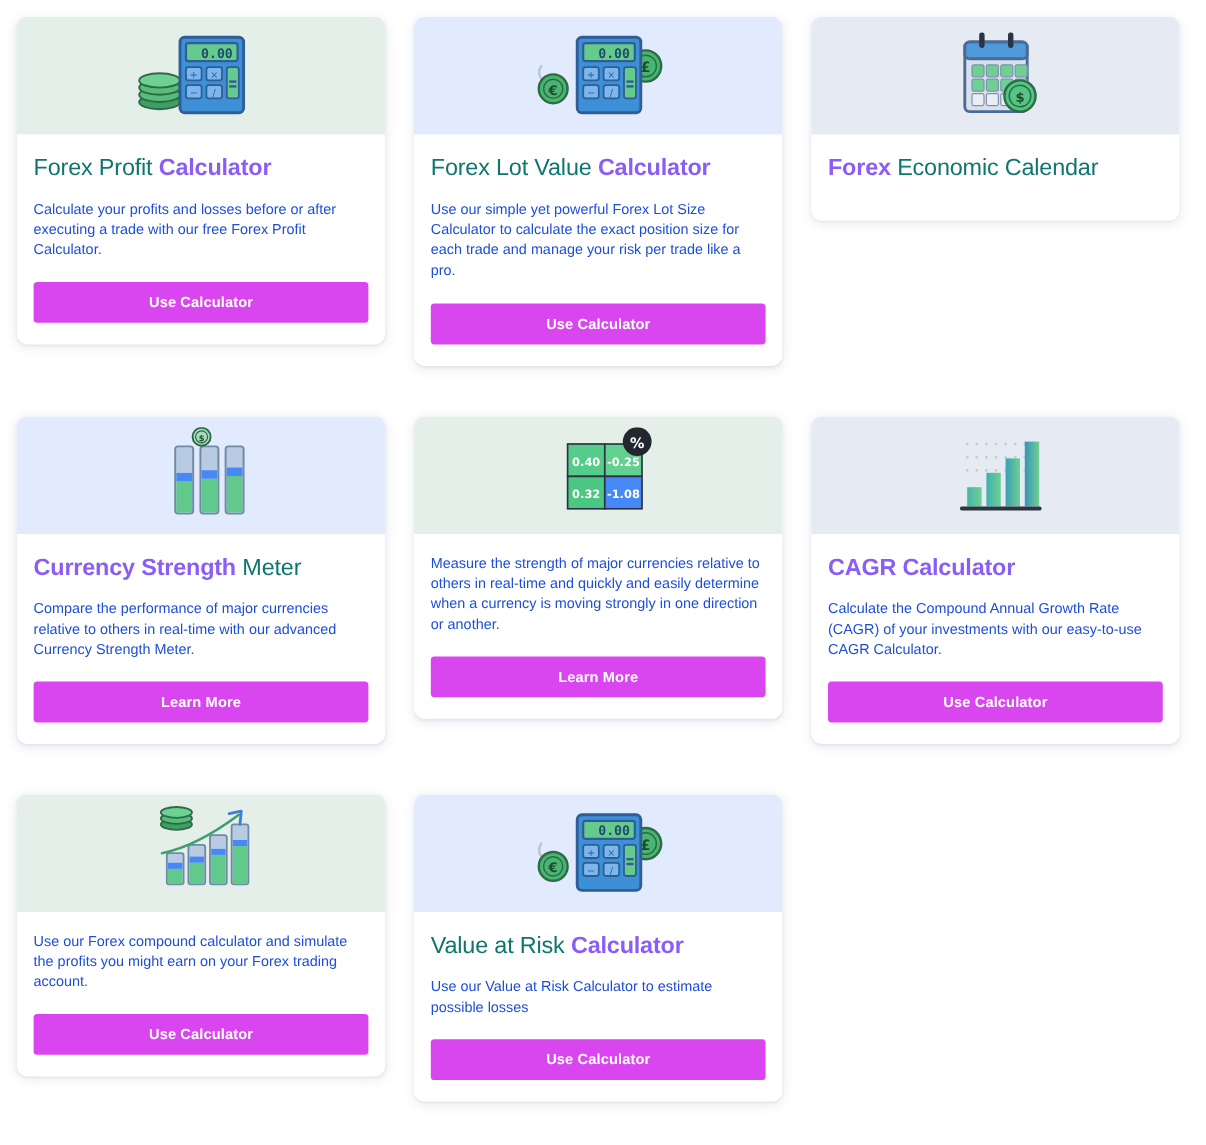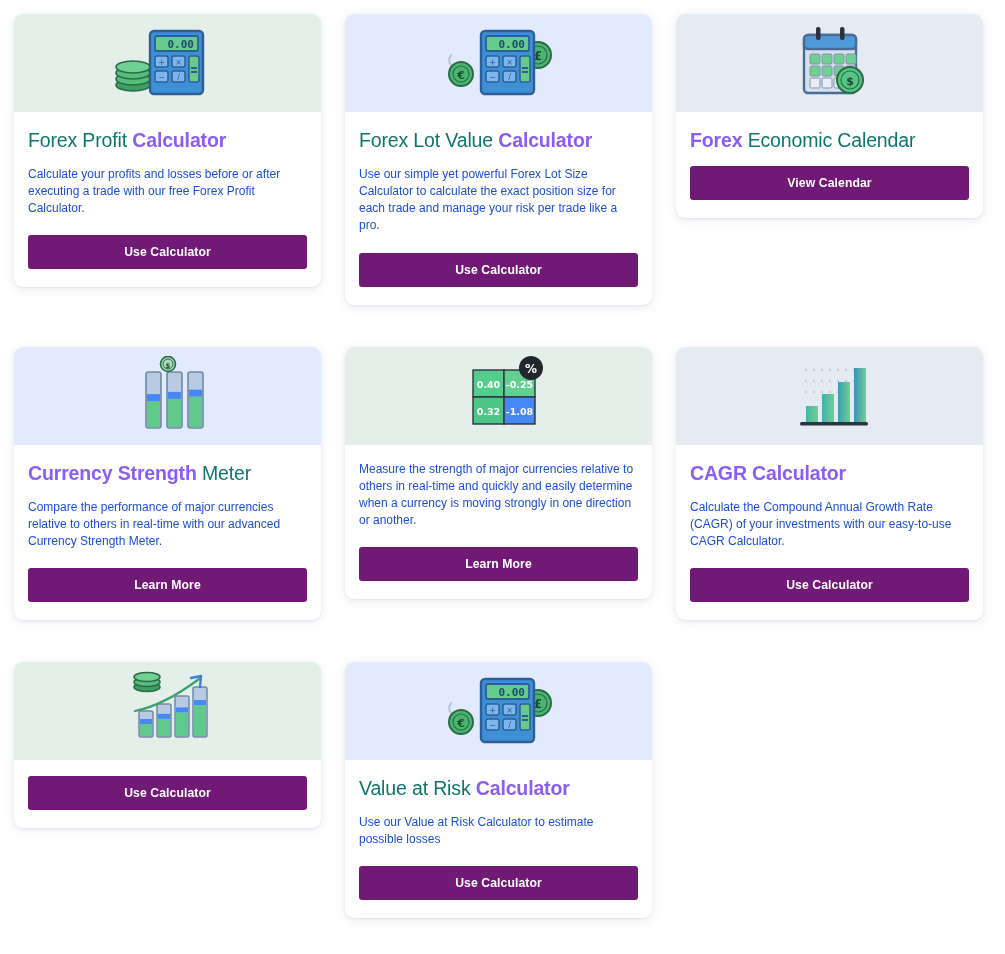--- a/index.html
+++ b/index.html
@@ -53,21 +53,21 @@
     font-size: 12px;
     line-height: 1.42;
     color: #1d4ed8;
     margin: 0 0 18px 0;
     flex: 1;
   }
   .cta {
     display: block;
     width: 100%;
     border: none;
-    background: #701a75;
+    background: #d946ef;
     color: #ffffff;
     font-family: "Liberation Sans", sans-serif;
     font-size: 12.2px;
     font-weight: 700;
     letter-spacing: 0.1px;
     padding: 10px 6px;
     border-radius: 3px;
     cursor: pointer;
     text-align: center;
   }
@@ -173,21 +173,20 @@
             <rect x="64" y="55" width="10" height="10" rx="1.5" fill="#e9eef4" stroke="#7d93ad" stroke-width="1"></rect>
             <rect x="76" y="55" width="10" height="10" rx="1.5" fill="#e9eef4" stroke="#7d93ad" stroke-width="1"></rect>
     <circle cx="80" cy="57" r="13" fill="#55c585" stroke="#2d6b45" stroke-width="2"></circle>
     <circle cx="80" cy="57" r="9" fill="none" stroke="#2d6b45" stroke-width="1.2"></circle>
     <text x="80" y="62" text-anchor="middle" font-family="DejaVu Sans, sans-serif" font-size="11" font-weight="700" fill="#1f4c30">$</text>
   </svg>
         </div>
      </div>
      <div class="card-body">
        <h3 class="card-title"><span class="plain">Forex</span> <span class="accent">Economic Calendar</span></h3>
-       <button class="cta">View Calendar</button>
      </div>
     </div>
     <div class="card">
       <div class="card-media" style="background:#e2eafd">
        <div class="icon-wrap">
           <svg width="120" height="80" viewBox="0 0 120 80">
     <rect x="38" y="16" width="15" height="56" rx="2.5" fill="#b9cbe2" stroke="#6f8aa8" stroke-width="1.6"></rect>
       <rect x="39" y="45.120000000000005" width="13" height="25.88" fill="#62c98c"></rect>
       <rect x="39" y="38.120000000000005" width="13" height="7" fill="#4688f5"></rect>
             <rect x="59" y="16" width="15" height="56" rx="2.5" fill="#b9cbe2" stroke="#6f8aa8" stroke-width="1.6"></rect>
@@ -306,20 +305,21 @@
     <path d="M88 7 L98 5 L97 16" fill="none" stroke="#3e7fd6" stroke-width="2.4" stroke-linecap="round" stroke-linejoin="round"></path>
     <g>
       <ellipse cx="44" cy="16" rx="13" ry="4.5" fill="#3f9e63" stroke="#2d6b45" stroke-width="1.5"></ellipse>
       <ellipse cx="44" cy="11" rx="13" ry="4.5" fill="#57bd7c" stroke="#2d6b45" stroke-width="1.5"></ellipse>
       <ellipse cx="44" cy="6" rx="13" ry="4.5" fill="#6fd093" stroke="#2d6b45" stroke-width="1.5"></ellipse>
     </g>
   </svg>
         </div>
      </div>
      <div class="card-body">
+       <p class="card-desc">Use our Forex compound calculator and simulate the profits you might earn on your Forex trading account.</p>
        <button class="cta">Use Calculator</button>
      </div>
     </div>
     <div class="card">
       <div class="card-media" style="background:#e2eafd">
        <div class="icon-wrap">
           <svg width="130" height="80" viewBox="0 0 130 80">
     <g>
               <path d="M18 44 q-5 -6 -1 -12" fill="none" stroke="#b9c6d8" stroke-width="2" stroke-linecap="round"></path>
       <circle cx="27" cy="51" r="12" fill="#48b571" stroke="#2d6b45" stroke-width="2"></circle>

